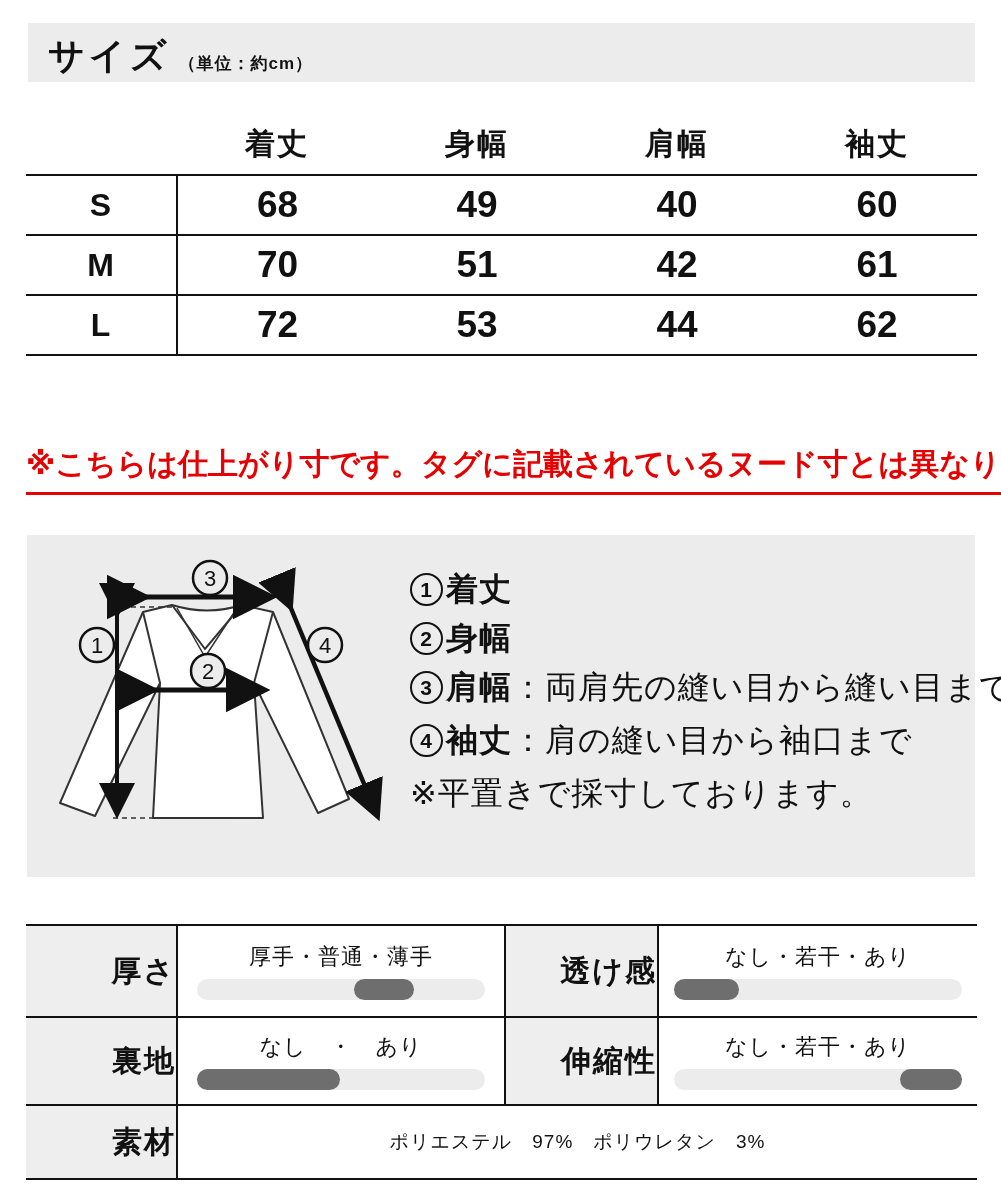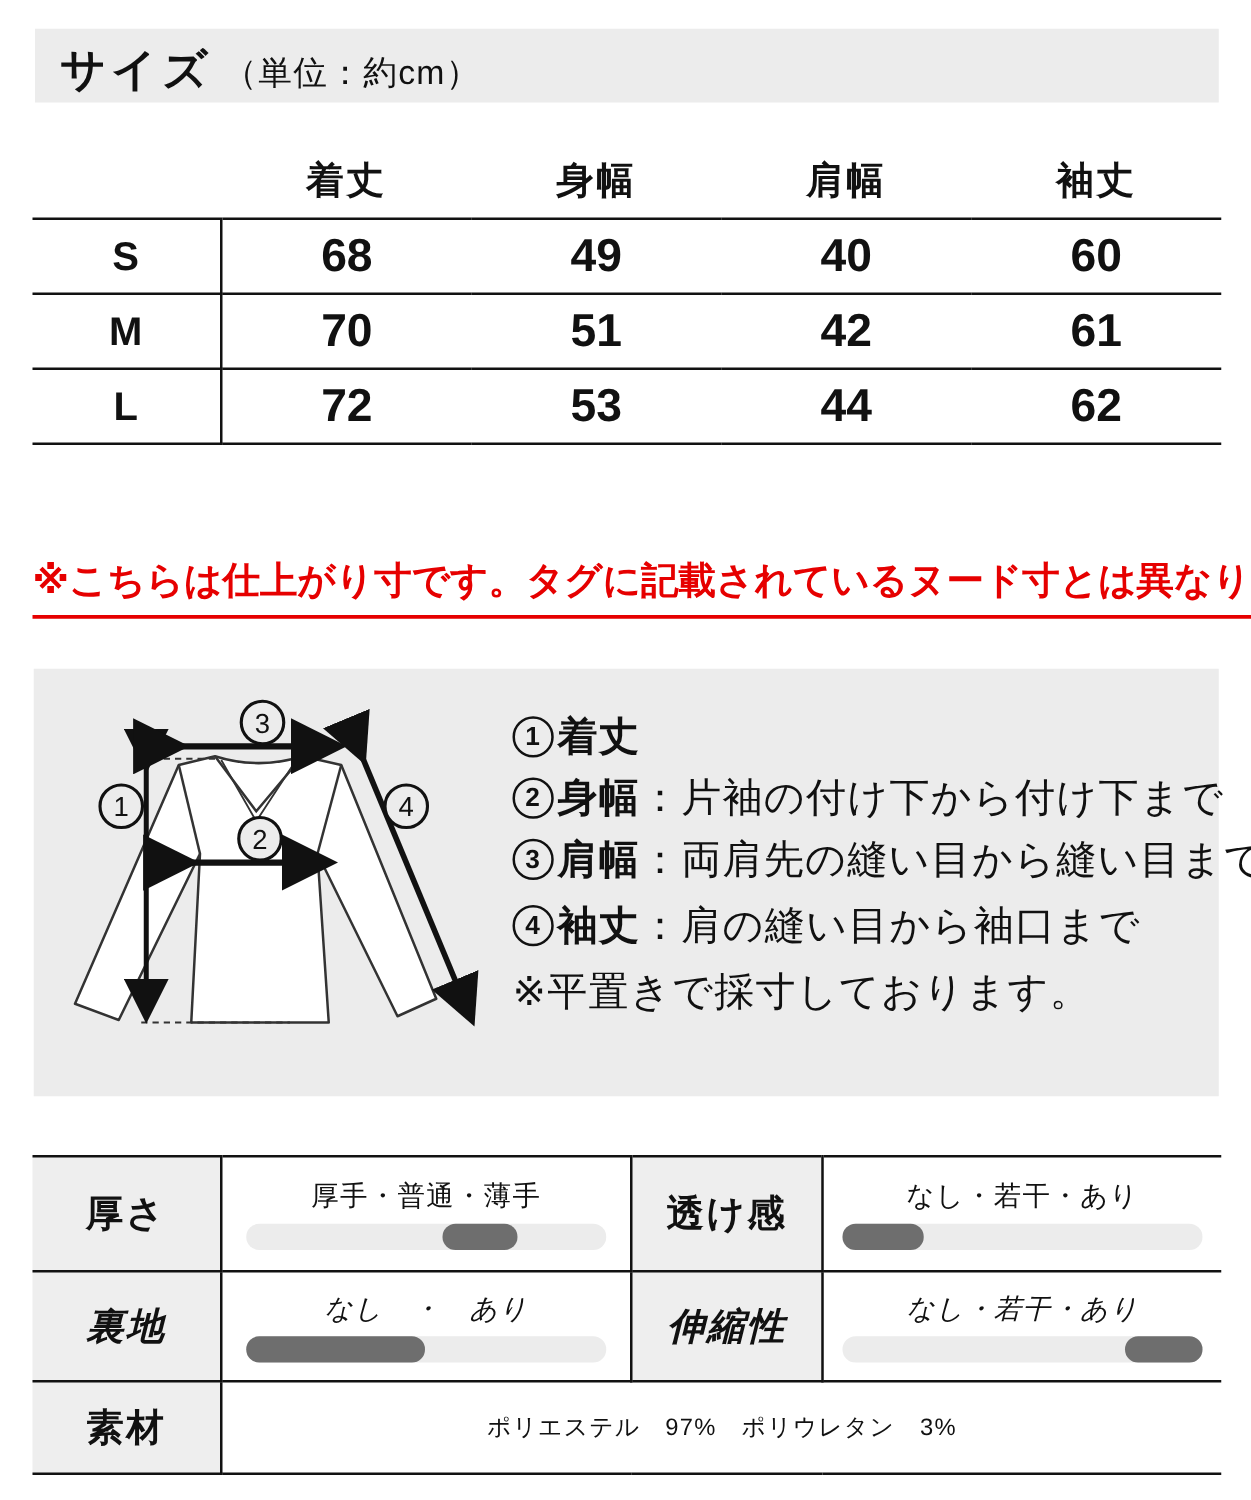--- a/index.html
+++ b/index.html
@@ -3,21 +3,21 @@
 <meta charset="utf-8">
 <style>
   * { margin:0; padding:0; box-sizing:border-box; }
   body { font-family:"Liberation Sans","DejaVu Sans",sans-serif; background:#fff; }
   #page { position:relative; width:1001px; height:1200px; background:#fff; overflow:hidden; color:#111; }
 
   
   .header-bar { position:absolute; left:28px; top:23px; width:947px; height:59px;
     background:#ececec; display:flex; align-items:flex-end; padding:0 0 8px 20px; }
   .header-title { font-size:36px; font-weight:bold; letter-spacing:4px; line-height:1; }
-  .header-unit { font-size:27px; font-weight:normal; letter-spacing:1px; line-height:1; margin-left:8px; padding-bottom:2px; }
+  .header-unit { font-size:17px; font-weight:bold; letter-spacing:1px; line-height:1; margin-left:8px; padding-bottom:2px; }
 
   
   table { border-collapse:collapse; table-layout:fixed; }
   .size-table { position:absolute; left:26px; top:115px; width:951px; }
   .size-table td { text-align:center; vertical-align:middle; }
   .size-table .head td { height:60px; border-bottom:2px solid #111; font-size:30px; font-weight:bold; letter-spacing:2px; }
   .size-table .body td { height:60px; border-bottom:2px solid #111; font-size:37px; font-weight:700; }
   .size-table .body td.sz { font-size:32px; font-weight:bold; border-right:2px solid #111; letter-spacing:1px; }
 
   
@@ -30,26 +30,26 @@
   .measure-text { position:absolute; left:383px; top:30px; }
   .measure-line { height:49px; display:flex; align-items:center; font-size:32px; letter-spacing:1px; white-space:nowrap; }
   .measure-line.gap { margin-top:4px; }
   .measure-line b { font-weight:bold; }
   .circle-num { display:inline-flex; width:33px; height:33px; border:2px solid #111; border-radius:50%;
     align-items:center; justify-content:center; font-size:21px; font-weight:600; margin-right:3px; flex:none; background:transparent; }
 
   
   .spec-table { position:absolute; left:26px; top:924px; width:951px; border-top:2px solid #111; }
   .spec-table td { border-bottom:2px solid #111; vertical-align:middle; }
-  .spec-table td.lbl { background:#eeeeee; text-align:center; font-size:30px; font-weight:bold;
+  .spec-table td.lbl { background:#eeeeee; text-align:right; font-size:30px; font-weight:bold;
     border-right:2px solid #111; letter-spacing:2px; }
   .spec-table td.ctn { background:#fff; }
   .spec-table td.ctn.mid { border-right:2px solid #111; }
   .spec-table tr.r1 td { height:92px; }
-  .spec-table tr.r2 td { height:88px;font-style:italic; }
+  .spec-table tr.r2 td { height:88px; }
   .spec-table tr.r3 td { height:74px; }
   .opts { text-align:center; font-size:22px; letter-spacing:1px; margin-bottom:7px; white-space:nowrap; }
   .track { position:relative; width:288px; height:21px; background:#ececec; border-radius:11px; margin:0 auto; }
   .thumb { position:absolute; top:0; height:21px; border-radius:11px; }
   .material-val { text-align:center; font-size:19px; letter-spacing:1px; }
 </style>
 </head>
 <body>
 
 <div id="page">
@@ -142,21 +142,20 @@
     </svg>
 
     <div class="measure-text">
       <div class="measure-line">
         <span class="circle-num">1</span>
           <b>着丈</b>
       </div>
       <div class="measure-line">
         <span class="circle-num">2</span>
           <b>身幅</b>
-          <span>：片袖の付け下から付け下まで</span>
       </div>
       <div class="measure-line">
         <span class="circle-num">3</span>
           <b>肩幅</b>
           <span>：両肩先の縫い目から縫い目まで</span>
       </div>
       <div class="measure-line gap">
         <span class="circle-num">4</span>
           <b>袖丈</b>
           <span>：肩の縫い目から袖口まで</span>

